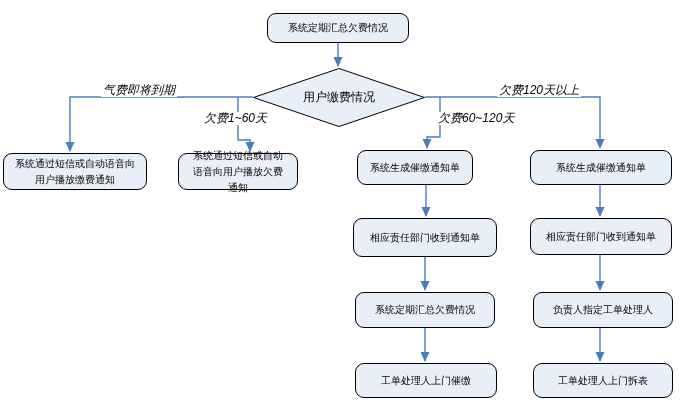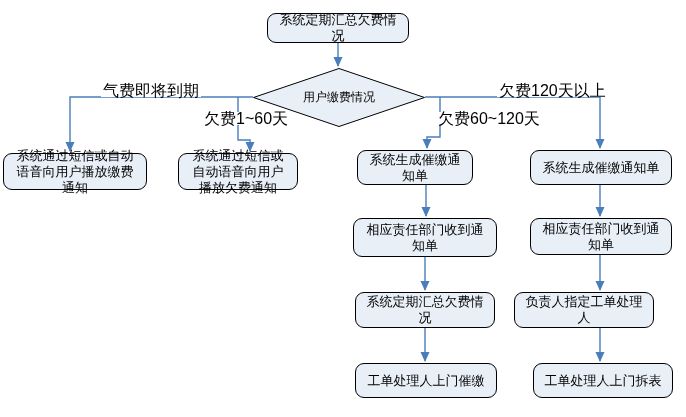--- a/index.html
+++ b/index.html
@@ -7,35 +7,35 @@
   .canvas{position:relative;width:686px;height:417px;background:#ffffff;overflow:hidden;}
   .connectors{position:absolute;left:0;top:0;z-index:1;}
   .connectors path.edge{fill:none;stroke:var(--connector,#4a7ebb);stroke-width:1.4;}
   .connectors marker path{fill:var(--connector,#4a7ebb);stroke:none;}
   .node{
     position:absolute;z-index:2;box-sizing:border-box;
     background:var(--node-fill,#e8eff7);
     border:1px solid var(--node-border,#000000);
     border-radius:9px;
     display:flex;align-items:center;justify-content:center;
-    text-align:center;font-size:13px;line-height:16px;color:var(--text,#000);
+    text-align:center;font-size:10px;line-height:16px;color:var(--text,#000);
     padding:2px 10px;
   }
   .diamond{position:absolute;z-index:2;}
   .diamond svg{display:block;}
   .diamond polygon{fill:var(--node-fill,#e8eff7);stroke:var(--node-border,#000000);stroke-width:1;}
   .diamond .dlabel{
     position:absolute;left:0;top:0;right:0;bottom:0;
     display:flex;align-items:center;justify-content:center;
     font-size:12px;color:var(--text,#000);
   }
   .elabel{
     position:absolute;z-index:3;background:#ffffff;
-    font-size:16px;line-height:13px;color:var(--text,#000);
-    padding:0 2px;white-space:nowrap;
+    font-size:12px;line-height:13px;color:var(--text,#000);
+    padding:0 2px;white-space:nowrap;font-style:italic;
   }
 </style>
 </head>
 <body>
 
 <div class="canvas">
 
   <svg class="connectors" width="686" height="417" viewBox="0 0 686 417">
     <defs>
       <marker id="ah" markerUnits="userSpaceOnUse" markerWidth="11" markerHeight="10" refX="9" refY="4.5" orient="auto">
@@ -73,16 +73,16 @@
 
   <div class="node" style="left:178px;top:153px;width:120px;height:37px">系统通过短信或自动语音向用户播放欠费通知</div>
 
   <div class="node" style="left:357px;top:150px;width:116px;height:35px">系统生成催缴通知单</div>
   <div class="node" style="left:353px;top:218px;width:144px;height:39px">相应责任部门收到通知单</div>
   <div class="node" style="left:355px;top:292px;width:140px;height:36px">系统定期汇总欠费情况</div>
   <div class="node" style="left:355px;top:363px;width:142px;height:35px">工单处理人上门催缴</div>
 
   <div class="node" style="left:530px;top:150px;width:142px;height:35px">系统生成催缴通知单</div>
   <div class="node" style="left:530px;top:218px;width:142px;height:37px">相应责任部门收到通知单</div>
-  <div class="node" style="left:514px;top:292px;width:140px;height:36px">负责人指定工单处理人</div>
+  <div class="node" style="left:533px;top:292px;width:140px;height:36px">负责人指定工单处理人</div>
   <div class="node" style="left:533px;top:363px;width:140px;height:35px">工单处理人上门拆表</div>
 
 </div>
 
 </body></html>

